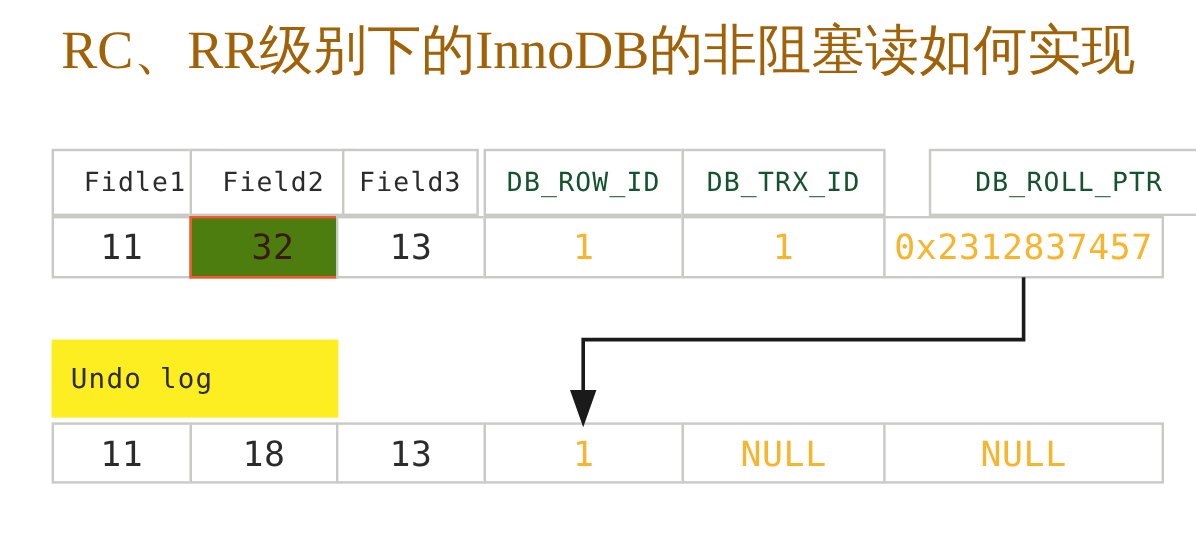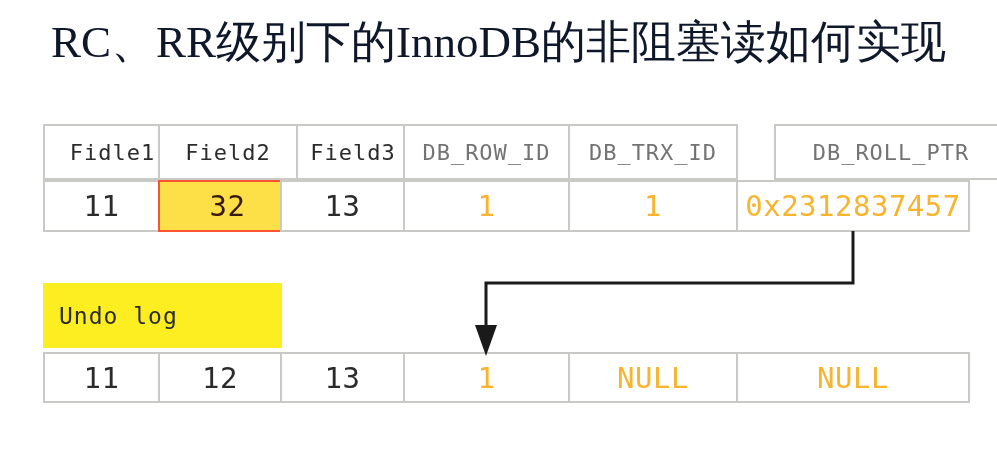--- a/index.html
+++ b/index.html
@@ -20,21 +20,21 @@
   .title {
     position: absolute;
     left: 0;
     top: 14px;
     width: 997px;
     text-align: center;
     font-family: "Liberation Serif", "DejaVu Serif", serif;
     font-size: 45px;
     line-height: 56px;
     font-weight: 400;
-    color: #0f172a;
+    color: #a16207;
     white-space: nowrap;
     letter-spacing: 0px;
   }
 
   
   .grid {
     position: absolute;
     border-collapse: separate;
     border-spacing: 0;
   }
@@ -50,27 +50,27 @@
     font-size: 29px;
     color: #2b2b2b;
     letter-spacing: 0.5px;
     overflow: hidden;
   }
   .cell.header {
     font-size: 22px;
     letter-spacing: 1px;
   }
   .cell.sys-head {
-    color: #737373;
+    color: #14532d;
   }
   .cell.sys-val {
     color: #f7b42c;
   }
   .cell.highlight {
-    background: #fde047;
+    background: #4d7c0f;
     color: #3a1a10;
     border-color: #fa5431;
     padding-left: 15px;
   }
   .cell.plain-num {
     color: #2b2b2b;
   }
 
   
   .undo-banner {
@@ -100,38 +100,38 @@
 </style>
 </head>
 <body>
 
 <div class="title">RC、RR级别下的InnoDB的非阻塞读如何实现</div>
 
 <div class="grid">
 
   <div class="cell header" style="left:43px;  top:124px; width:139px; height:56px;">Fidle1</div>
   <div class="cell header" style="left:158px; top:124px; width:140px; height:56px;">Field2</div>
-  <div class="cell header" style="left:296px; top:124px; width:114px; height:56px;">Field3</div>
+  <div class="cell header" style="left:285px; top:124px; width:114px; height:56px;">Field3</div>
   <div class="cell header sys-head" style="left:403px; top:124px; width:167px; height:56px;">DB_ROW_ID</div>
   <div class="cell header sys-head" style="left:568px; top:124px; width:170px; height:56px;">DB_TRX_ID</div>
   <div class="cell header sys-head" style="left:736px; top:124px; width:234px; height:56px;margin-left:38px;">DB_ROLL_PTR</div>
 
   <div class="cell plain-num" style="left:43px;  top:180px; width:117px; height:52px;">11</div>
   <div class="cell highlight" style="left:158px; top:180px; width:124px; height:52px;">32</div>
   <div class="cell plain-num" style="left:280px; top:180px; width:125px; height:52px;">13</div>
   <div class="cell sys-val" style="left:403px; top:180px; width:167px; height:52px;">1</div>
   <div class="cell sys-val" style="left:568px; top:180px; width:170px; height:52px;">1</div>
   <div class="cell sys-val" style="left:736px; top:180px; width:234px; height:52px;">0x2312837457</div>
 </div>
 
 <div class="undo-banner" style="left:43px; top:283px; width:239px; height:65px;">Undo log</div>
 
 <div class="grid">
   <div class="cell plain-num" style="left:43px;  top:352px; width:117px; height:51px;">11</div>
-  <div class="cell plain-num" style="left:158px; top:352px; width:124px; height:51px;">12</div>
+  <div class="cell plain-num" style="left:158px; top:352px; width:124px; height:51px;">18</div>
   <div class="cell plain-num" style="left:280px; top:352px; width:125px; height:51px;">13</div>
   <div class="cell sys-val" style="left:403px; top:352px; width:167px; height:51px;">1</div>
   <div class="cell sys-val" style="left:568px; top:352px; width:170px; height:51px;">NULL</div>
   <div class="cell sys-val" style="left:736px; top:352px; width:234px; height:51px;">NULL</div>
 </div>
 
 <svg class="connector" viewBox="0 0 997 457">
   <polyline points="853,231 853,283 486,283 486,340" fill="none" stroke="#1a1a1a" stroke-width="3"></polyline>
   <polygon points="486,356 475,325 497,325" fill="#1a1a1a"></polygon>
 </svg>

